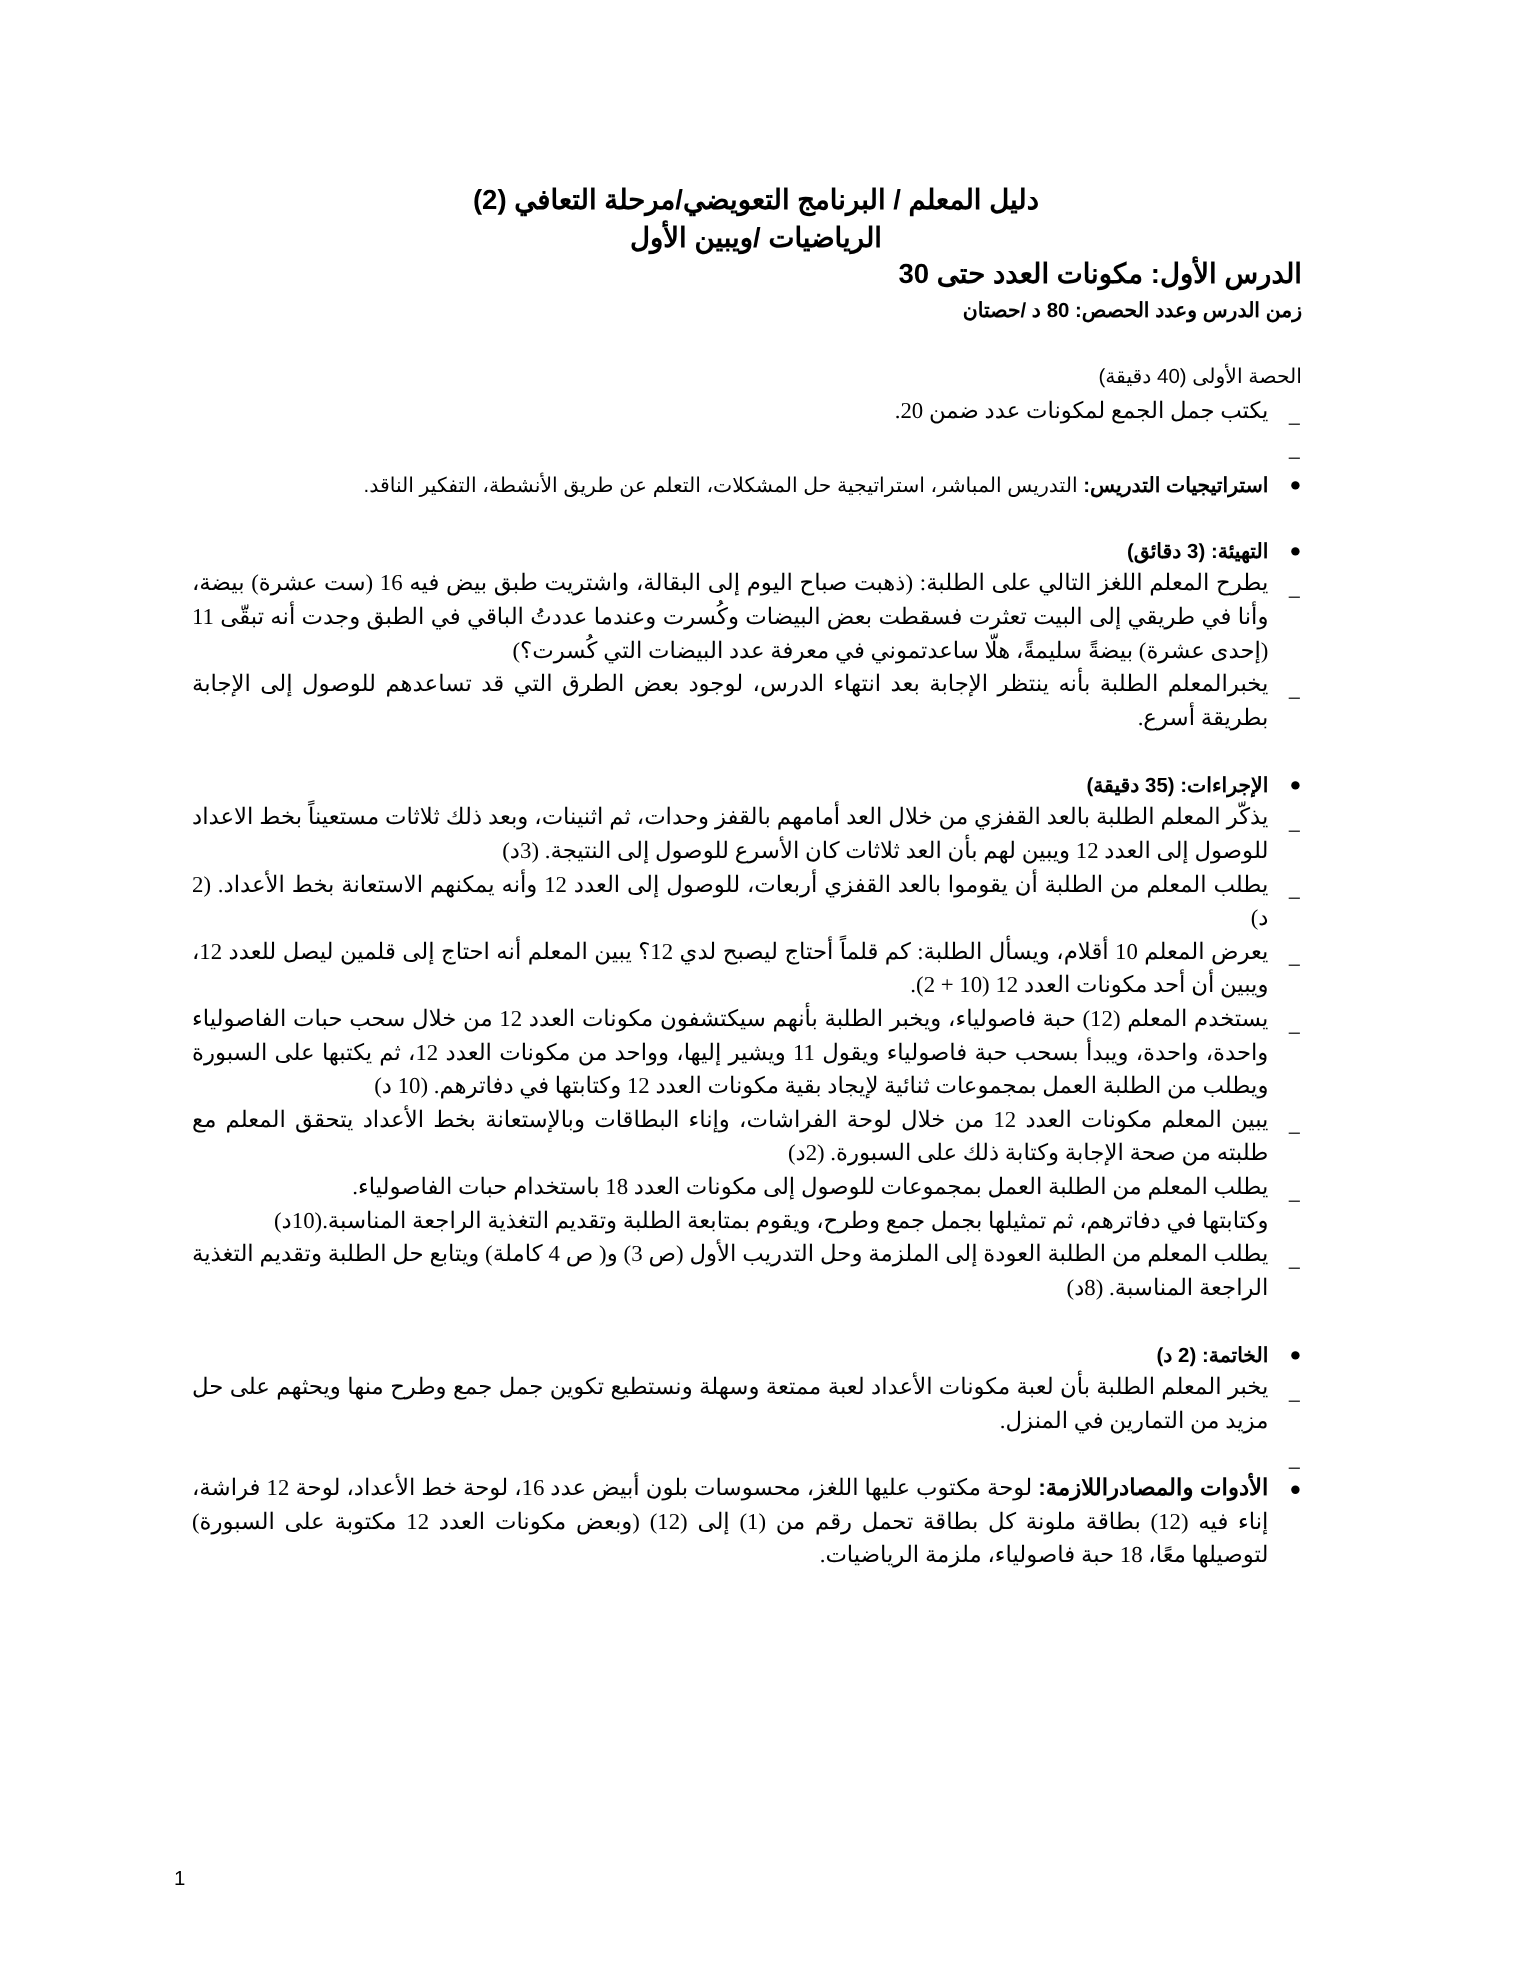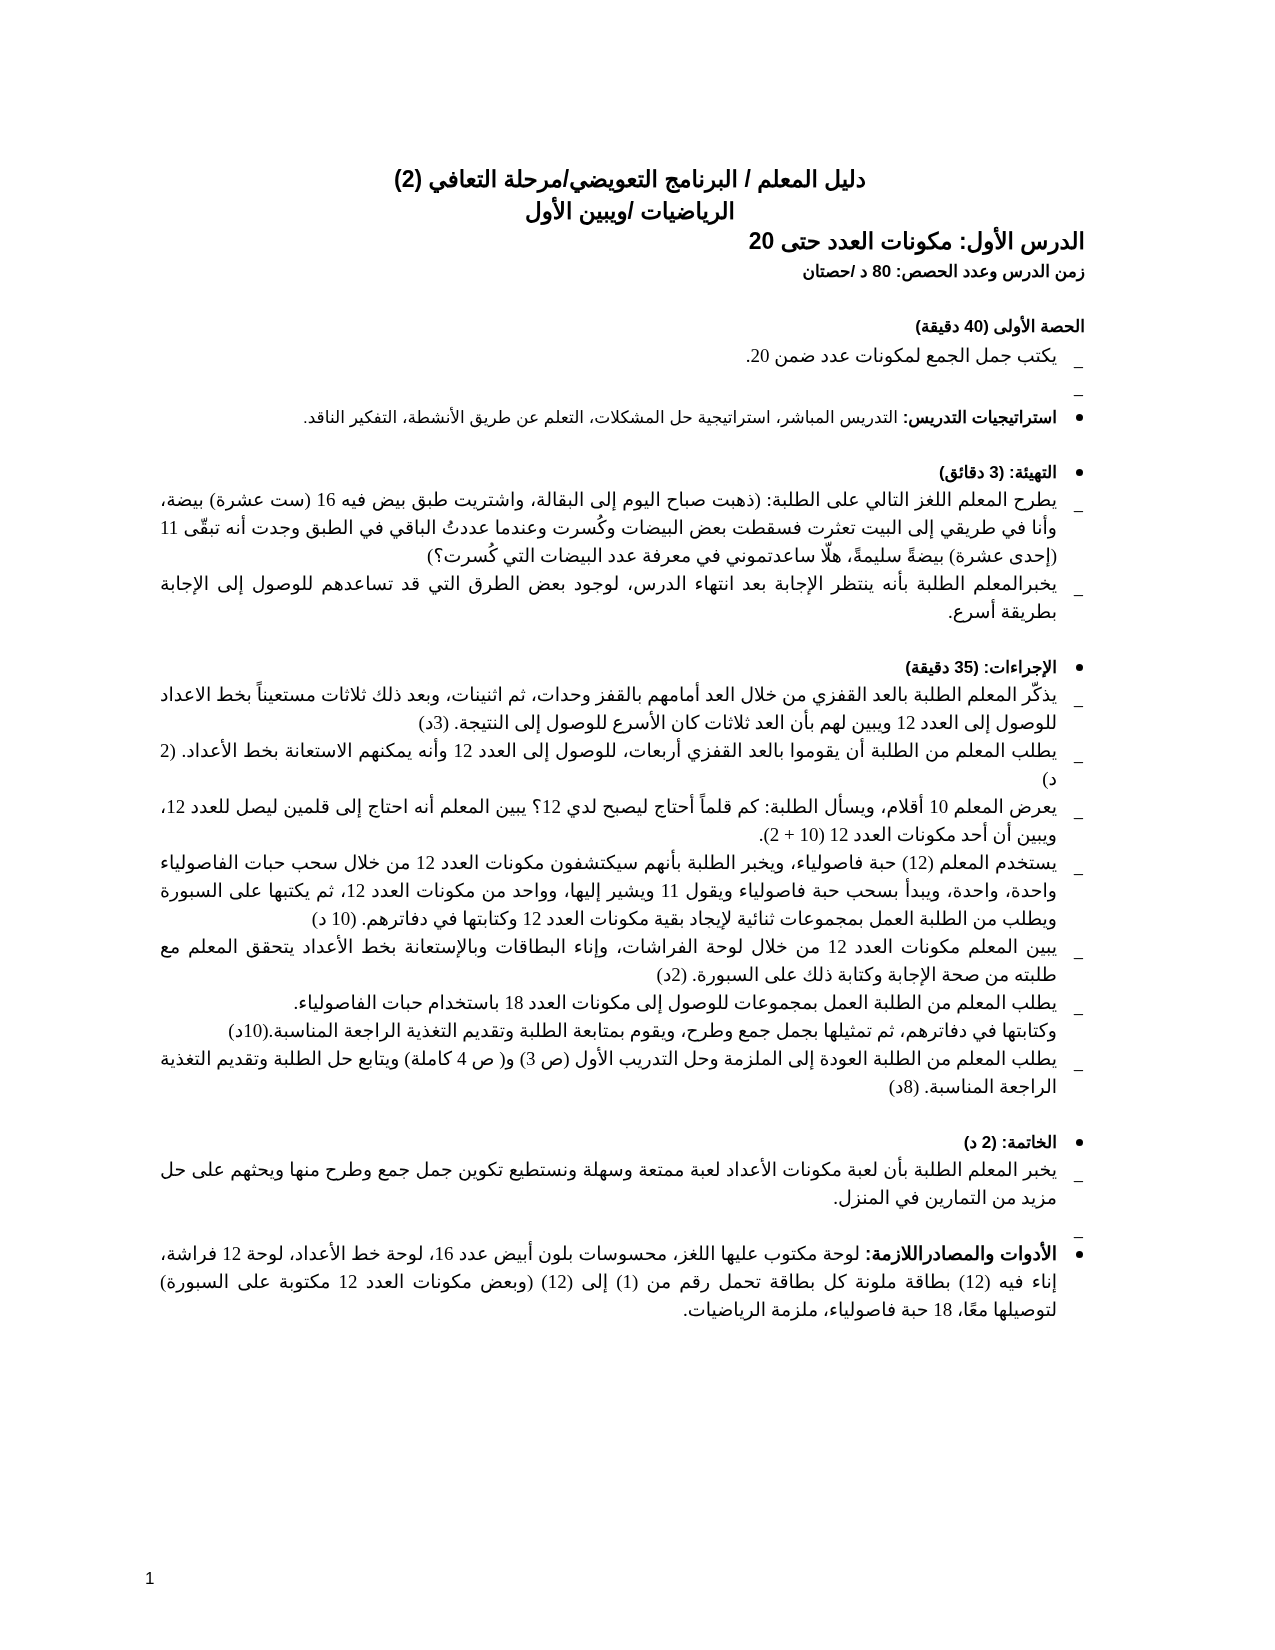--- a/index.html
+++ b/index.html
@@ -1,26 +1,26 @@
 <!DOCTYPE html>
 <html lang="ar" dir="rtl"><head>
   <meta charset="utf-8">
   <style>
     html, body { margin: 0; padding: 0; background: #ffffff; }
     body { width: 1275px; height: 1650px; position: relative; overflow: hidden; color: #000; }
-    .page { position: absolute; left: 0; top: 13px; width: 1275px; height: 1178px; }
+    .page { position: absolute; left: 0; top: 0; width: 1275px; height: 1178px; }
 
     .title-block { position: absolute; top: 150px; left: 370px; width: 520px; text-align: center; direction: rtl; }
     .title-line { font-family: "Liberation Sans", sans-serif; font-weight: bold; font-size: 23px; line-height: 32px; }
 
     .lesson-title { position: absolute; top: 215px; right: 190px; font-family: "Liberation Sans", sans-serif; font-weight: bold; font-size: 23px; direction: rtl; }
     .lesson-time { position: absolute; top: 248px; right: 190px; font-family: "Liberation Sans", sans-serif; font-weight: bold; font-size: 17px; direction: rtl; }
 
     .content { position: absolute; top: 300px; right: 190px; width: 925px; direction: rtl; font-family: "Liberation Serif", serif; font-size: 19px; line-height: 27px; text-align: justify; }
-    .session-head { font-family: "Liberation Sans", sans-serif; font-weight: bold; font-size: 17px; margin-bottom: 2px; }
+    .session-head { font-family: "Liberation Sans", sans-serif; font-weight: normal; font-size: 17px; margin-bottom: 2px; }
     .section { position: relative; }
     .bullet-head { position: relative; padding-right: 28px; font-family: "Liberation Sans", sans-serif; font-size: 17px; line-height: 27px; }
     .bullet-head .dot { position: absolute; right: 2px; top: 10px; width: 7px; height: 7px; background: #000; border-radius: 50%; }
     .bullet-head .lbl { font-weight: bold; }
     .items { list-style: none; margin: 0; padding: 0; }
     .item { position: relative; padding-right: 28px; font-family: "Liberation Serif", serif; font-size: 19px; line-height: 28px; }
     .item .dash { position: absolute; right: 2px; top: 4px; font-family: "Liberation Sans", sans-serif; font-size: 16px; }
     .item.cont { padding-right: 28px; }
     .gap-m { height: 28px; }
     .gap-l { height: 34px; }
@@ -31,21 +31,21 @@
 </head>
 <body>
 
 <div class="page">
 
   <div class="title-block">
     <div class="title-line">دليل المعلم / البرنامج التعويضي/مرحلة التعافي (2)</div>
     <div class="title-line">الرياضيات /ويبين الأول</div>
   </div>
 
-  <div class="lesson-title">الدرس الأول: مكونات العدد حتى 20</div>
+  <div class="lesson-title">الدرس الأول: مكونات العدد حتى 30</div>
   <div class="lesson-time">زمن الدرس وعدد الحصص: 80 د /حصتان</div>
 
   <div class="content">
 
     <div class="session-head">الحصة الأولى (40 دقيقة)</div>
 
     <div class="section">
       <ul class="items">
         <li class="item"><span class="dash">_</span><span>يكتب  جمل الجمع لمكونات عدد ضمن 20.</span></li>
         <li class="item"><span class="dash">_</span></li>

